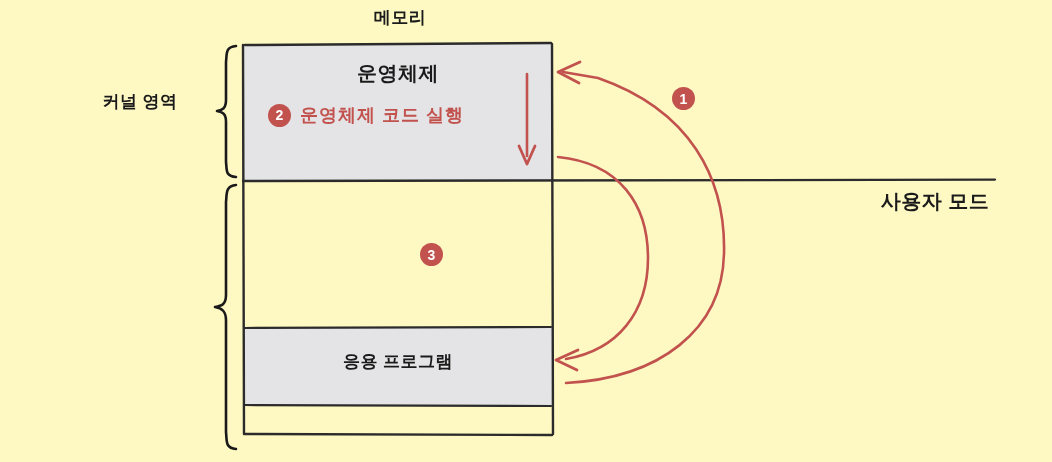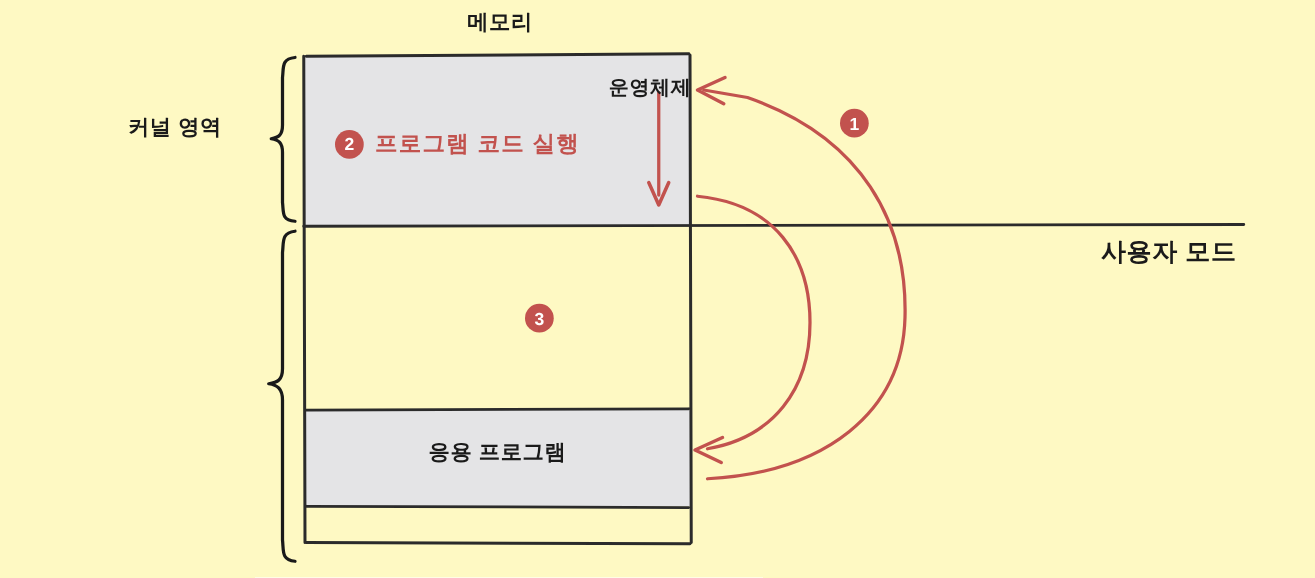--- a/index.html
+++ b/index.html
@@ -53,22 +53,22 @@
     text-align: center;
     font-size: 16px;
   }
   #user-mode-label {
     left: 850px; top: 188px; width: 170px;
     text-align: center;
     font-size: 20px;
   }
   #os-label {
     left: 243px; top: 60px; width: 310px;
-    text-align: right;
-    font-size: 16px;
+    text-align: center;
+    font-size: 20px;
   }
   #app-label {
     left: 243px; top: 350px; width: 310px;
     text-align: center;
     font-size: 17px;
   }
 
   
   .annot {
     position: absolute;
@@ -162,20 +162,20 @@
   <div class="lbl" id="os-label">운영체제</div>
 
   <div class="lbl" id="app-label">응용 프로그램</div>
 
   <div class="annot" id="annot-1">
     <span class="badge">1</span>
   </div>
 
   <div class="annot" id="annot-2">
     <span class="badge">2</span>
-    <span class="txt">프로그램 코드 실행</span>
+    <span class="txt">운영체제 코드 실행</span>
   </div>
 
   <div class="annot" id="annot-3">
     <span class="badge">3</span>
   </div>
 
 </div>
 
 </body></html>

